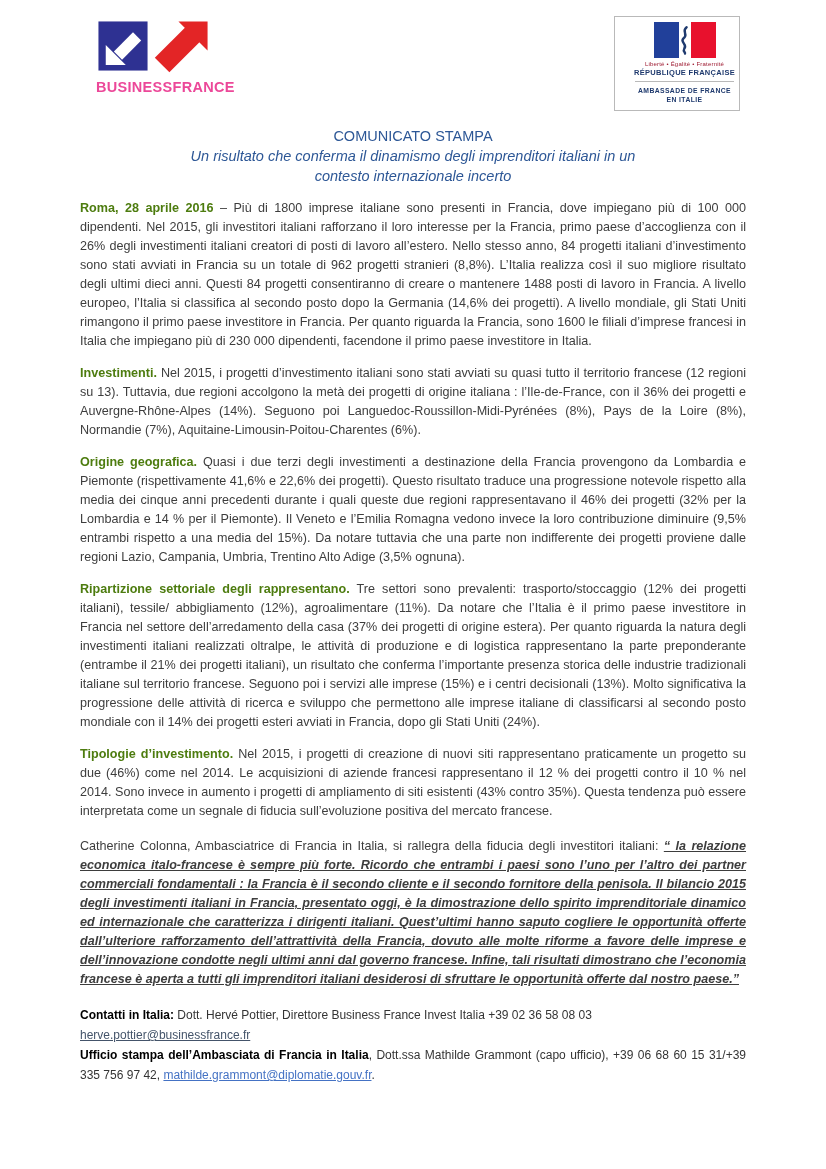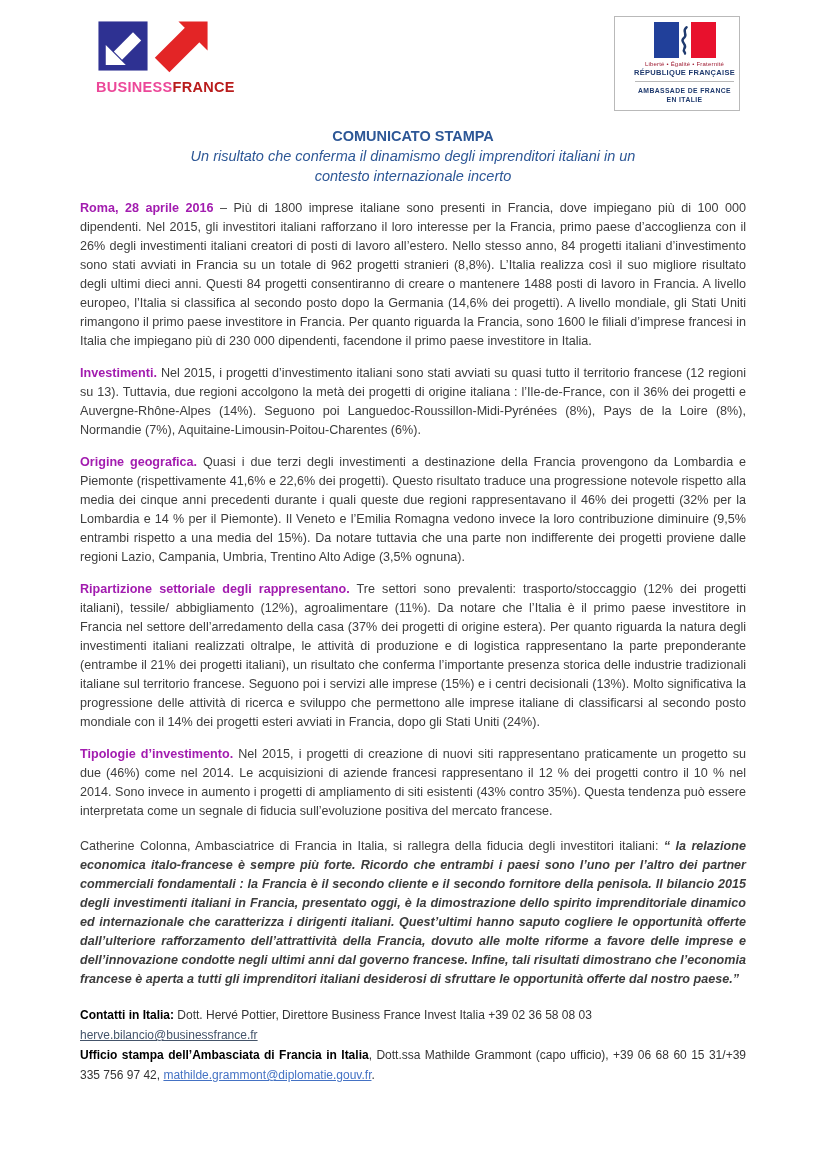--- a/index.html
+++ b/index.html
@@ -10,43 +10,43 @@
     color:#3d3d3d;
   }
   .page { position:relative; width:826px; height:1169px; padding:16px 80px 0 80px; overflow:hidden; background:#fff; }
 
   
   .header { display:flex; justify-content:space-between; align-items:flex-start; height:90px; padding:0 6px 0 16px; }
   .bf-logo { width:120px; text-align:left; }
   .bf-arrows { display:block; width:114px; height:60px; }
   .bf-wordmark { margin-top:3px; font-size:14.5px; letter-spacing:.3px; white-space:nowrap; }
   .bf-bold { font-weight:bold; color:#ec4899; }
-  .bf-light { font-weight:bold; color:#b91c1c; }
+  .bf-light { font-weight:bold; color:#ec4899; }
 
   .embassy { width:126px; border:1px solid #b9b9b9; background:#fff; padding:5px 3px 6px 18px; text-align:center; }
   .flag { display:flex; width:62px; height:36px; margin:0 auto; }
   .flag-blue { width:25px; background:#21409a; }
   .flag-white { width:12px; background:#fff; position:relative; }
   .flag-red { width:25px; background:#e8112d; }
   .marianne { position:absolute; left:-2px; top:2px; width:16px; height:32px; }
   .embassy-motto { margin-top:3px; font-size:6px; color:#9e1b32; letter-spacing:.2px; white-space:nowrap; }
   .embassy-republic { margin-top:1px; font-size:7.5px; font-weight:bold; color:#1f3a6e; letter-spacing:.3px; white-space:nowrap; }
   .embassy-divider { margin:4px 2px 0 2px; border-top:1px solid #b9b9b9; }
   .embassy-name { margin-top:4px; font-size:6.8px; font-weight:bold; color:#1f3a6e; letter-spacing:.4px; line-height:9px; }
 
   
-  .kicker  { margin-top:22px; text-align:center; font-size:14.5px; font-weight:bold; color:#2d5796; }
+  .kicker  { margin-top:22px; text-align:center; font-size:14.5px; font-weight:normal; color:#2d5796; }
   .title   { margin-top:11px; text-align:center; font-size:14.5px; font-weight:bold; color:#2d5796; }
   .subtitle{ margin:2px auto 0 auto; max-width:500px; text-align:center; font-size:14.5px; font-style:italic; color:#2d5796; line-height:20px; }
 
   
   .para { margin-top:13px; text-align:justify; font-size:12.6px; line-height:19px; color:#3d3d3d; }
-  .para .lead { color:#a21caf; font-weight:bold; }
+  .para .lead { color:#4d7c0f; font-weight:bold; }
   .quote-para { margin-top:16px; }
-  .quote-text { font-weight:bold; font-style:italic; }
+  .quote-text { font-weight:bold; font-style:italic;text-decoration:underline; }
 
   
   .footer { margin-top:16px; font-size:12px; line-height:20px; color:#343434; }
   .f-line { margin:0; }
   .f-just { text-align:justify; }
   .f-bold { font-weight:bold; color:#000000; }
   a.email { color:#44546a; text-decoration:underline; cursor:pointer; }
   a.email2 { color:#4472c4; }
 </style>
 </head>
@@ -114,17 +114,17 @@
     <span>Nel 2015, i progetti di creazione di nuovi siti rappresentano praticamente un progetto su due (46%) come nel 2014. Le acquisizioni di aziende francesi rappresentano il 12 % dei progetti contro il 10 % nel 2014. Sono invece in aumento i progetti di ampliamento di siti esistenti (43% contro 35%). Questa tendenza può essere interpretata come un segnale di fiducia sull’evoluzione positiva del mercato francese.</span>
   </p>
 
   <p class="para quote-para">
     <span>Catherine Colonna, Ambasciatrice di Francia in Italia, si rallegra della fiducia degli investitori italiani:</span>
     <span class="quote-text">“ la relazione economica italo-francese è sempre più forte. Ricordo che entrambi i paesi sono l’uno per l’altro dei partner commerciali fondamentali : la Francia è il secondo cliente e il secondo fornitore della penisola. Il bilancio 2015 degli investimenti italiani in Francia, presentato oggi, è la dimostrazione dello spirito imprenditoriale dinamico ed internazionale che caratterizza i dirigenti italiani. Quest’ultimi hanno saputo cogliere le opportunità offerte dall’ulteriore rafforzamento dell’attrattività della Francia, dovuto alle molte riforme a favore delle imprese e dell’innovazione condotte negli ultimi anni dal governo francese. Infine, tali risultati dimostrano che l’economia francese è aperta a tutti gli imprenditori italiani desiderosi di sfruttare le opportunità offerte dal nostro paese.”</span>
   </p>
 
   <div class="footer">
     <p class="f-line"><span class="f-bold">Contatti in Italia:</span> <span>Dott. Hervé Pottier, Direttore Business France Invest Italia +39 02 36 58 08 03</span></p>
-    <p class="f-line"><a class="email">herve.bilancio@businessfrance.fr</a></p>
+    <p class="f-line"><a class="email">herve.pottier@businessfrance.fr</a></p>
     <p class="f-line f-just"><span class="f-bold">Ufficio stampa dell’Ambasciata di Francia in Italia</span><span>, Dott.ssa Mathilde Grammont (capo ufficio), +39 06 68 60 15 31/+39 335 756 97 42, </span><a class="email email2">mathilde.grammont@diplomatie.gouv.fr</a><span>.</span></p>
   </div>
 
 </div>
 
 </body></html>

